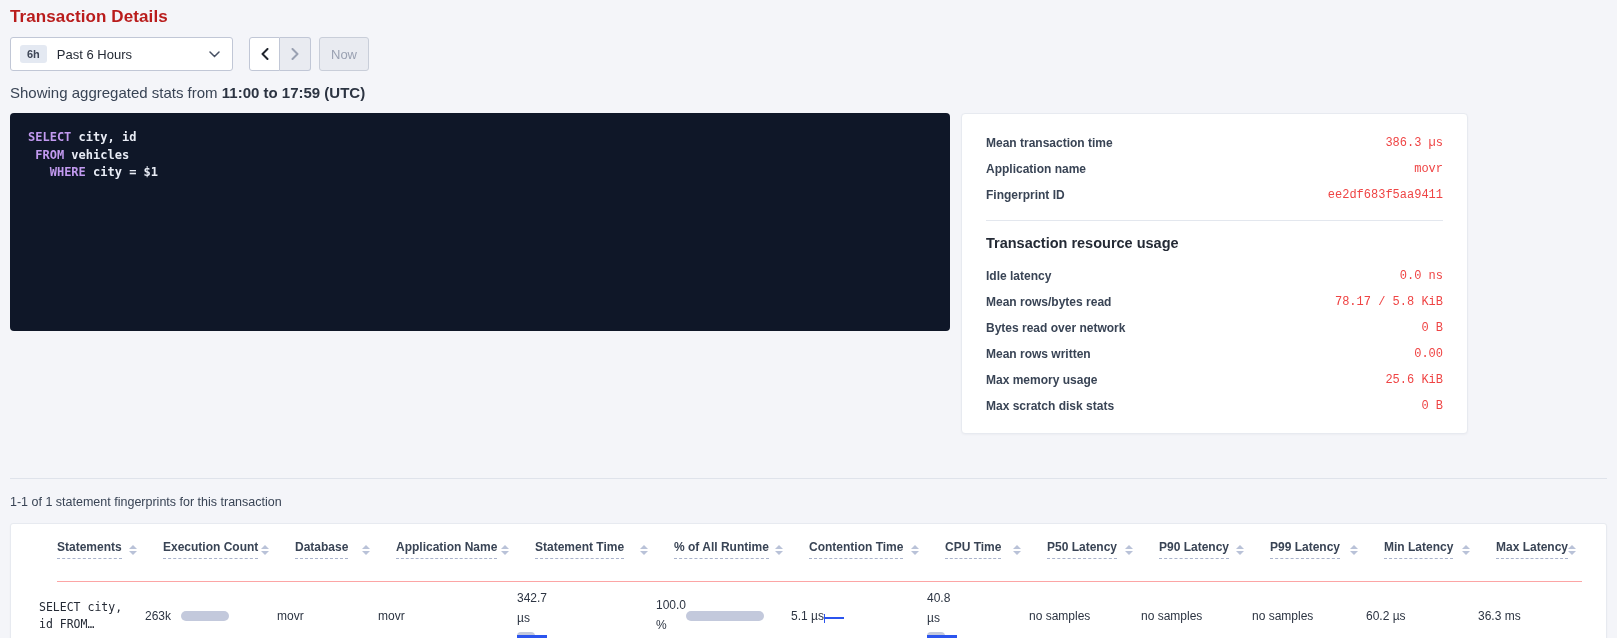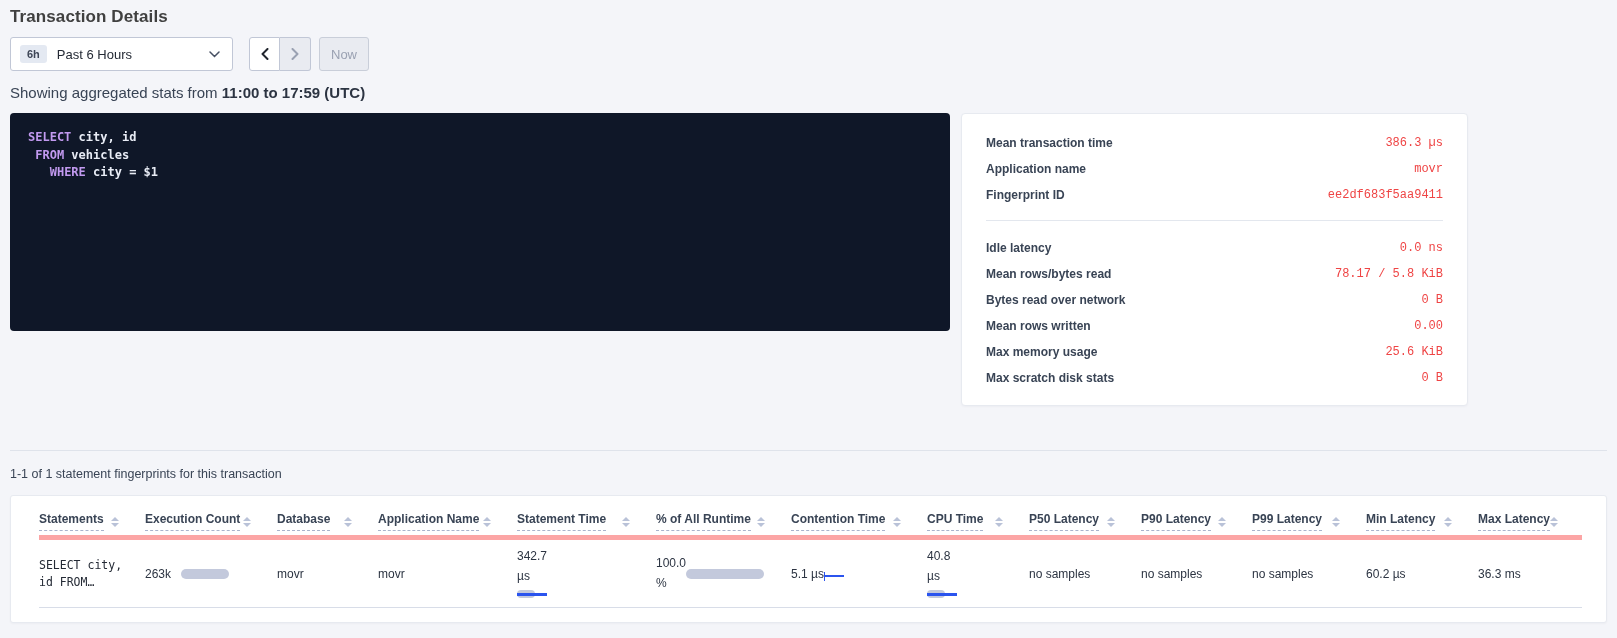--- a/index.html
+++ b/index.html
@@ -6,21 +6,21 @@
   html,body { width: 1617px; height: 638px; }
   body {
     background: #f4f5f9;
     font-family: "Liberation Sans", sans-serif;
     color: #394455;
     overflow: hidden;
   }
   .page { padding: 7px 10px 0 10px; }
 
   
-  .page-title { font-size: 17px; font-weight: 700; color: #404040; letter-spacing: .1px; }
+  .page-title { font-size: 17px; font-weight: 700; color: #b91c1c; letter-spacing: .1px; }
 
   .controls { display: flex; align-items: center; margin-top: 10px; height: 34px; }
   .time-dropdown {
     width: 223px; height: 34px; background: #fff;
     border: 1px solid #c1c7d6; border-radius: 3px;
     display: flex; align-items: center; padding: 0 12px 0 9px; cursor: pointer;
   }
   .time-badge {
     background: #e4e9f2; color: #3e4657; font-size: 11px; font-weight: 700;
     padding: 3px 7px; border-radius: 3px;
@@ -68,21 +68,21 @@
   
   .wide-divider { border: none; border-top: 1px solid #dfe3eb; margin-top: 44px; }
   .table-caption { margin: 16px 0 14px 0; font-size: 12.5px; color: #394455; }
 
   .table-card {
     background: #fff; border: 1px solid #e7eaf0; border-radius: 3px;
     padding: 0 24px 14px 28px;
     box-shadow: 0 1px 2px rgba(40,50,80,.04);
   }
   .trow { display: flex; align-items: stretch; }
-  .thead { border-bottom: 5px solid #fca5a5; padding: 16px 0 4px 0; }
+  .thead { border-bottom: 1px solid #fca5a5; padding: 16px 0 22px 0; margin-left: 18px; }
   .tbody-row { border-bottom: 1px solid #d8dde8; height: 68px; }
   .th, .td { flex: 0 0 auto; display: flex; align-items: center; }
   .th { justify-content: space-between; padding-right: 26px; }
   .th-label {
     font-size: 12px; font-weight: 700; color: #394455;
     border-bottom: 1px dashed #a9b3cc; padding-bottom: 4px; white-space: nowrap;
   }
   .sort { width: 8px; cursor: pointer; display: inline-block; }
   .sort::before {
     content: ""; display: block; width: 0; height: 0;
@@ -180,20 +180,21 @@
       </div>
       <div class="kv-row">
         <span class="kv-label">Application name</span>
         <span class="kv-value">movr</span>
       </div>
       <div class="kv-row">
         <span class="kv-label">Fingerprint ID</span>
         <span class="kv-value">ee2df683f5aa9411</span>
       </div>
       <hr class="summary-divider">
+      <div class="section-title">Transaction resource usage</div>
       <div class="kv-row">
         <span class="kv-label">Idle latency</span>
         <span class="kv-value">0.0 ns</span>
       </div>
       <div class="kv-row">
         <span class="kv-label">Mean rows/bytes read</span>
         <span class="kv-value">78.17 / 5.8 KiB</span>
       </div>
       <div class="kv-row">
         <span class="kv-label">Bytes read over network</span>

